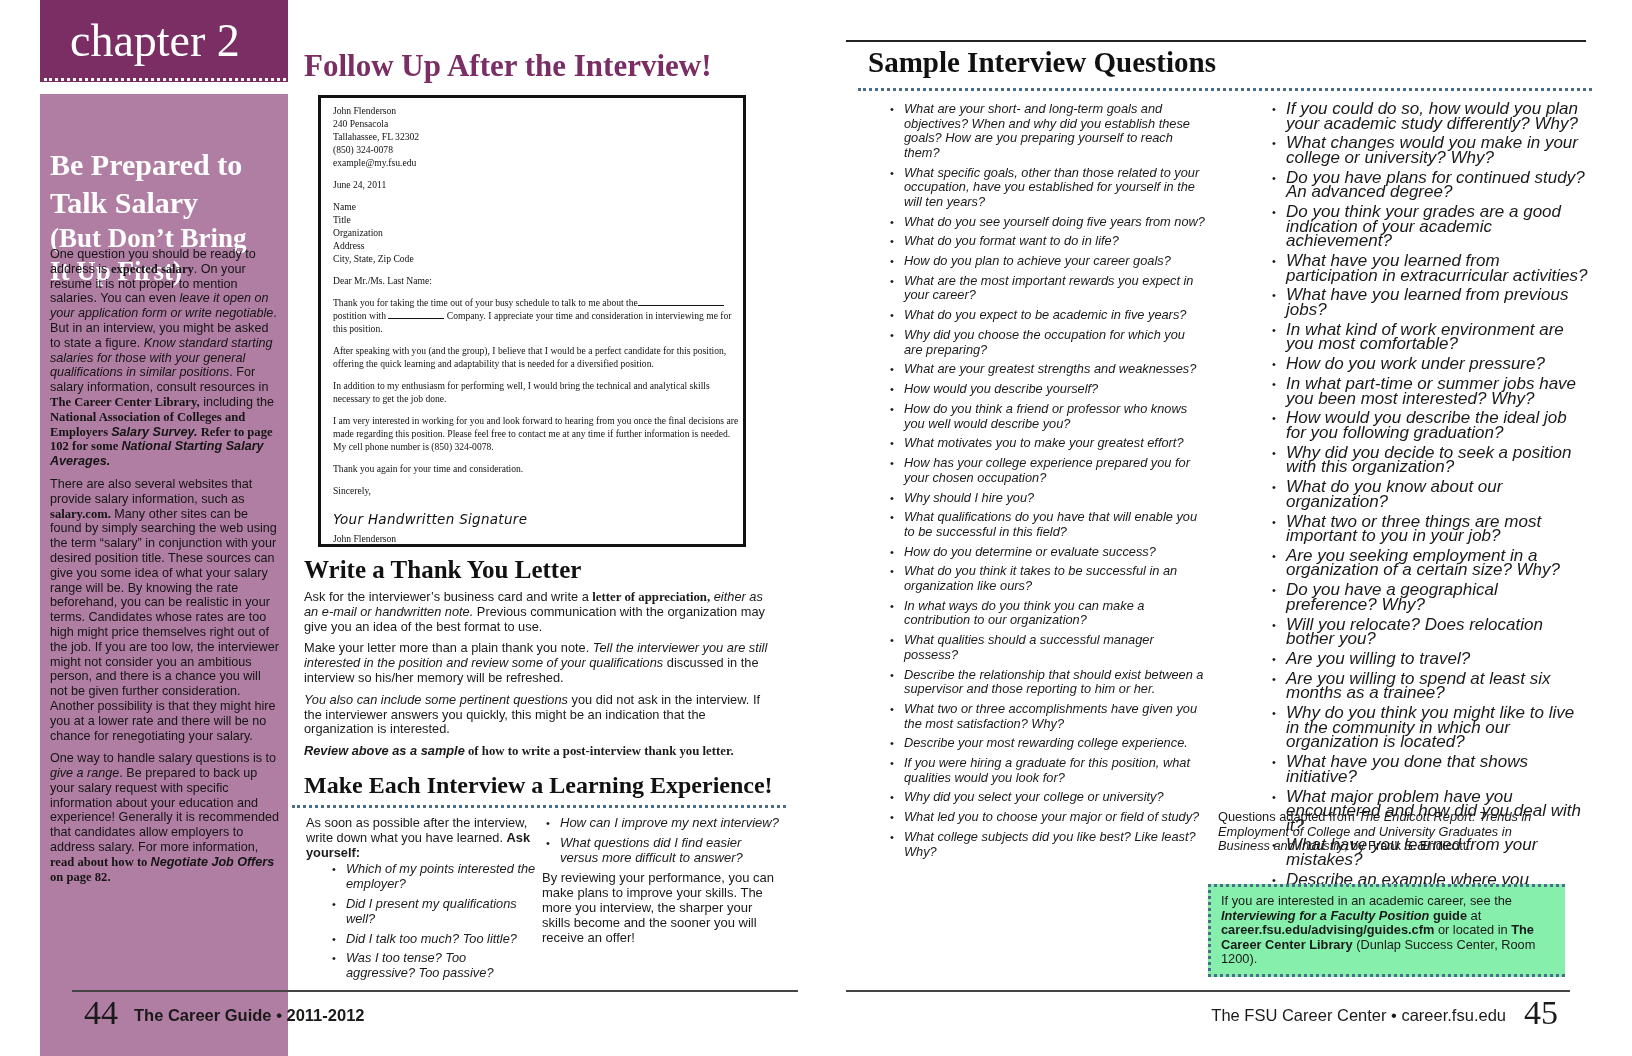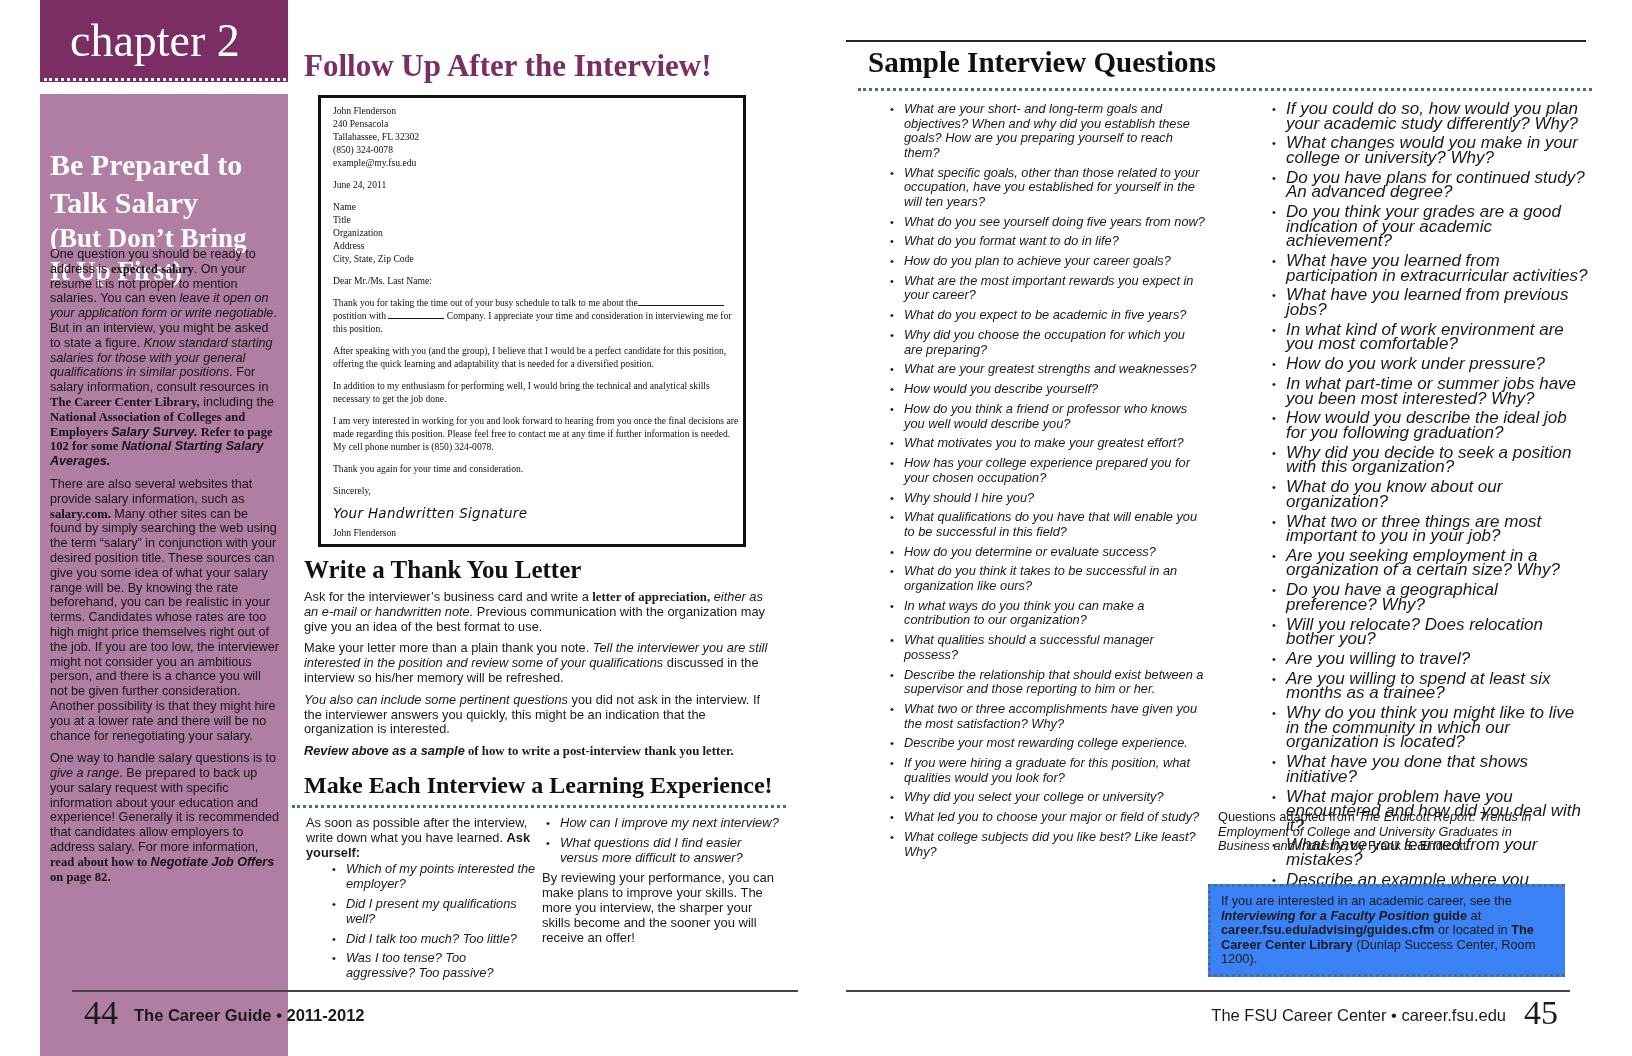--- a/index.html
+++ b/index.html
@@ -52,21 +52,21 @@
   #footer-right-text { right:126px; top:1006px; font-size:16.5px; font-weight:normal; white-space:nowrap; }
 
   
   #right-top-rule { left:846px; top:40px; width:740px; border-top:2px solid #222; }
   #questions-title { left:868px; top:46px; font-size:29px; }
   #questions-dots { left:858px; top:88px; width:734px; border-top:3px dotted #4a6d8c; }
   #q-col1 { left:886px; top:102px; width:320px; font-size:12.8px; line-height:14.6px; }
   #q-col2 { left:1268px; top:102px; width:320px; font-size:17px; line-height:14.6px; }
   #q-col1 ul.b li, #q-col2 ul.b li { margin-bottom:5.2px; }
   #source-note { left:1218px; top:810px; width:340px; font-size:12.8px; line-height:14.6px; }
-  #callout { left:1208px; top:884px; width:336px; padding:7px 8px 7px 10px; background:#3b82f6;
+  #callout { left:1208px; top:884px; width:336px; padding:7px 8px 7px 10px; background:#86efac;
              border-top:3px dotted #4a6d8c; border-bottom:3px dotted #4a6d8c; border-left:3px dotted #4a6d8c;
              font-size:12.8px; line-height:14.6px; }
   i { font-style:italic; }
   b { font-weight:bold; }
 </style>
 </head>
 <body>
 
 <div class="abs" id="chapter-band"></div>
 <div class="abs serif" id="chapter-label">chapter 2</div>
@@ -103,21 +103,21 @@
       <span>Organization</span><br>
       <span>Address</span><br>
       <span>City, State, Zip Code</span>
     </p>
     <p>Dear Mr./Ms. Last Name:</p>
     <p><span>Thank you for taking the time out of your busy schedule to talk to me about the</span><span class="blank" style="width:86px"></span><br><span>postition with </span><span class="blank" style="width:56px"></span><span> Company. I appreciate your time and consideration in interviewing me for this position.</span></p>
     <p>After speaking with you (and the group), I believe that I would be a perfect candidate for this position, offering the quick learning and adaptability that is needed for a diversified position.</p>
     <p>In addition to my enthusiasm for performing well,  I would bring the technical and analytical skills necessary to get the job done.</p>
     <p>I am very interested in working for you and look forward to hearing from you once the final decisions are made regarding this position. Please feel free to contact me at any time if  further information is needed. My cell phone number is (850) 324-0078.</p>
     <p>Thank you again for your time and consideration.</p>
-    <p style="margin-bottom:10px">Sincerely,</p>
+    <p style="margin-bottom:16px">Sincerely,</p>
     <p class="sig">Your Handwritten Signature</p>
     <p>John Flenderson</p>
   </div>
 </div>
 
 <div class="abs sec-title" id="thankyou-title">Write a Thank You Letter</div>
 <div class="abs" id="thankyou-body">
   <p><span>Ask for the interviewer’s business card and write a </span><span class="sb">letter of appreciation,</span><i> either as an e-mail or handwritten note.</i><span>  Previous communication with the organization may give you an idea of the best format to use.</span></p>
   <p><span>Make your letter more than a plain thank you note.  </span><i>Tell the interviewer you are still interested in the position and review some of your qualifications</i><span> discussed in the interview so his/her memory will be refreshed.</span></p>
   <p><i>You also can include some pertinent questions</i><span> you did not ask in the interview.  If the interviewer answers you quickly, this might be an indication that the organization is interested.</span></p>

